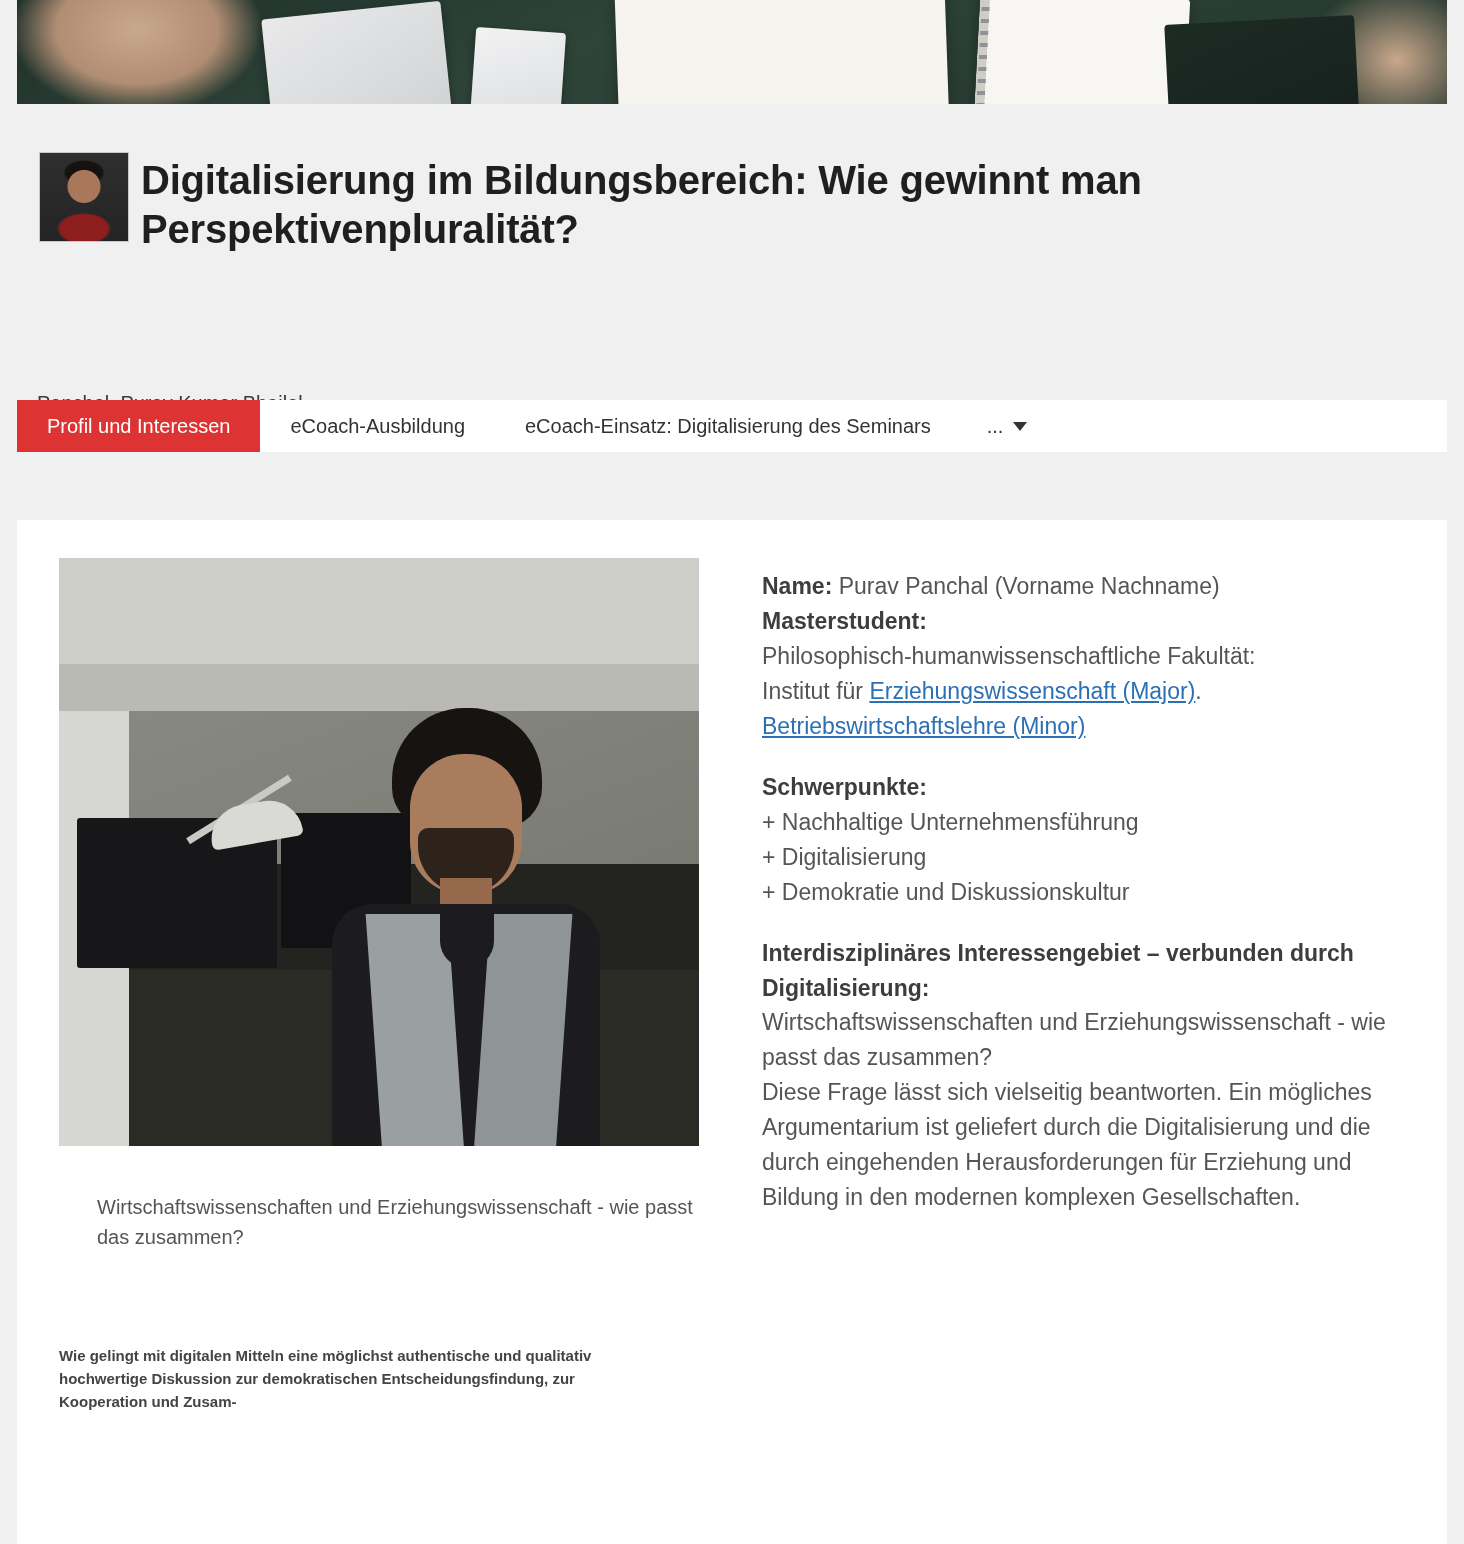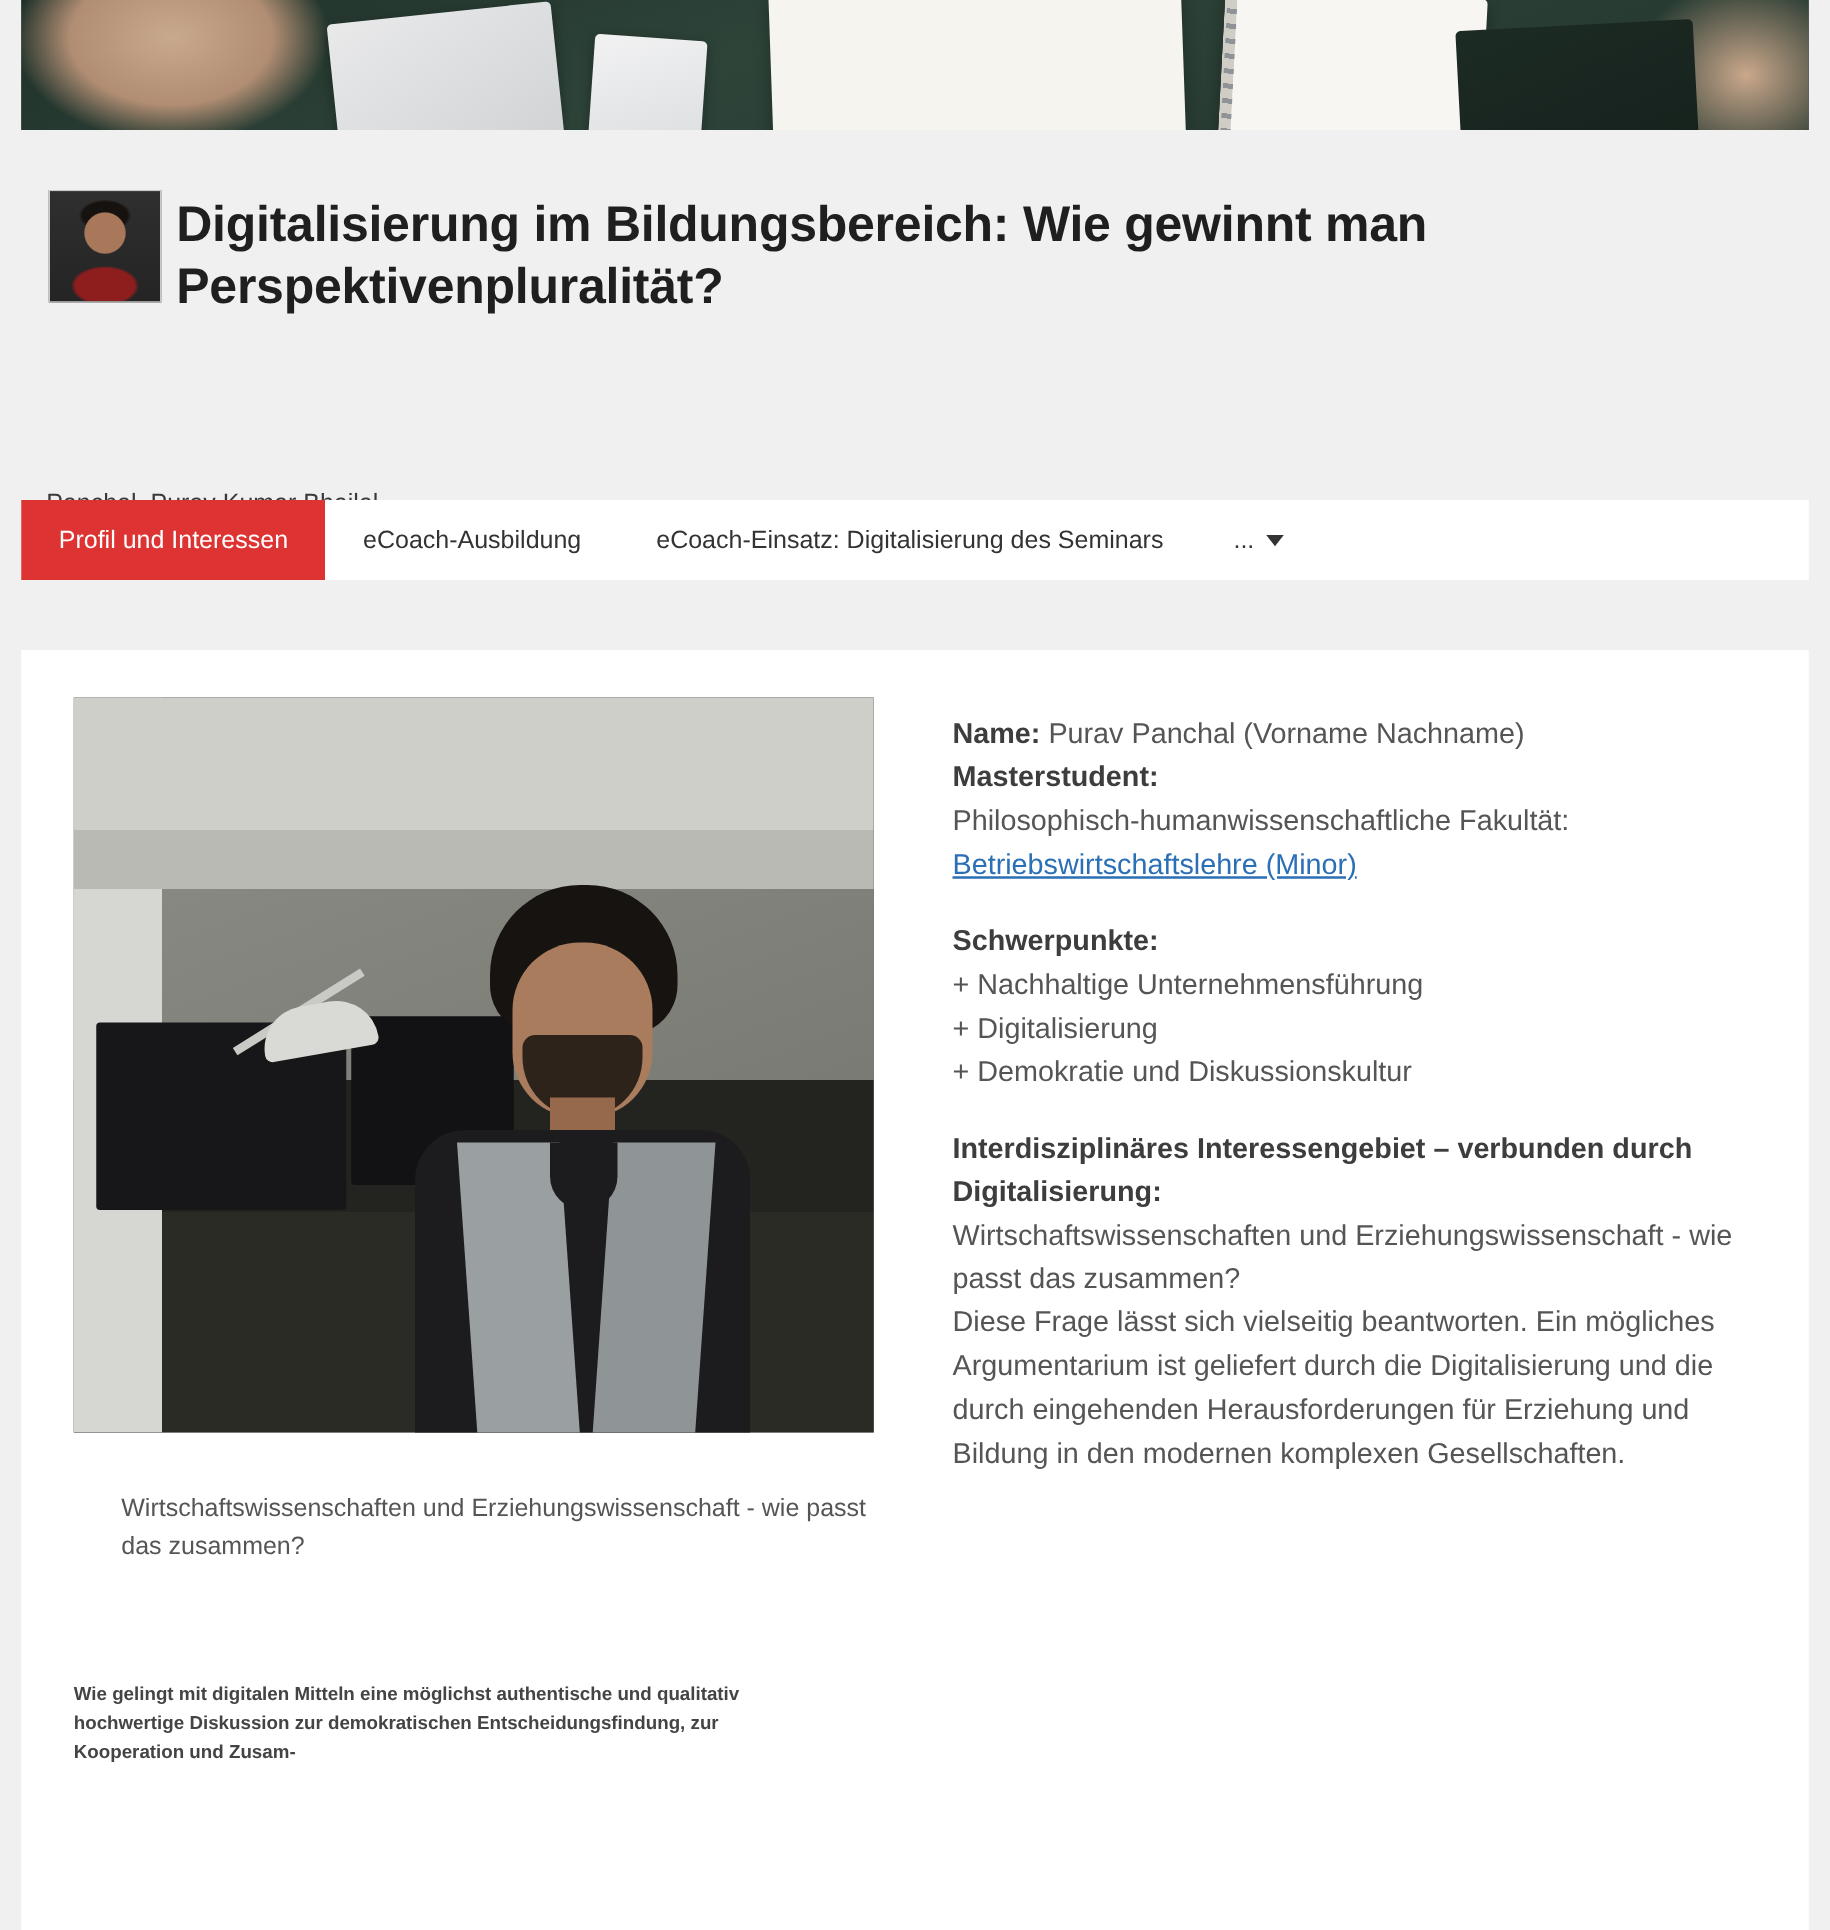--- a/index.html
+++ b/index.html
@@ -120,21 +120,21 @@
     font-size: 20px;
     color: #3a3a3a;
   }
 
   
   .tabbar {
     position: absolute;
     left: 17px;
     top: 400px;
     width: 1430px;
-    height: 64px;
+    height: 52px;
     background: #ffffff;
     display: flex;
     align-items: stretch;
     text-align: center;
   }
   .tab {
     display: flex;
     align-items: center;
     padding: 0 30px;
     font-size: 20px;
@@ -336,20 +336,23 @@
 
     <div class="blk">
       <div>
         <b>Name:</b><span> Purav Panchal (Vorname Nachname)</span>
       </div>
       <div>
         <b>Masterstudent:</b>
       </div>
       <div>Philosophisch-humanwissenschaftliche Fakultät:</div>
       <div>
+        <span>Institut für </span><a href="#">Erziehungswissenschaft (Major)</a><span>.</span>
+      </div>
+      <div>
         <a href="#">Betriebswirtschaftslehre (Minor)</a>
       </div>
     </div>
 
     <div class="blk">
       <div>
         <b>Schwerpunkte:</b>
       </div>
       <div>+ Nachhaltige Unternehmensführung</div>
       <div>+ Digitalisierung</div>

